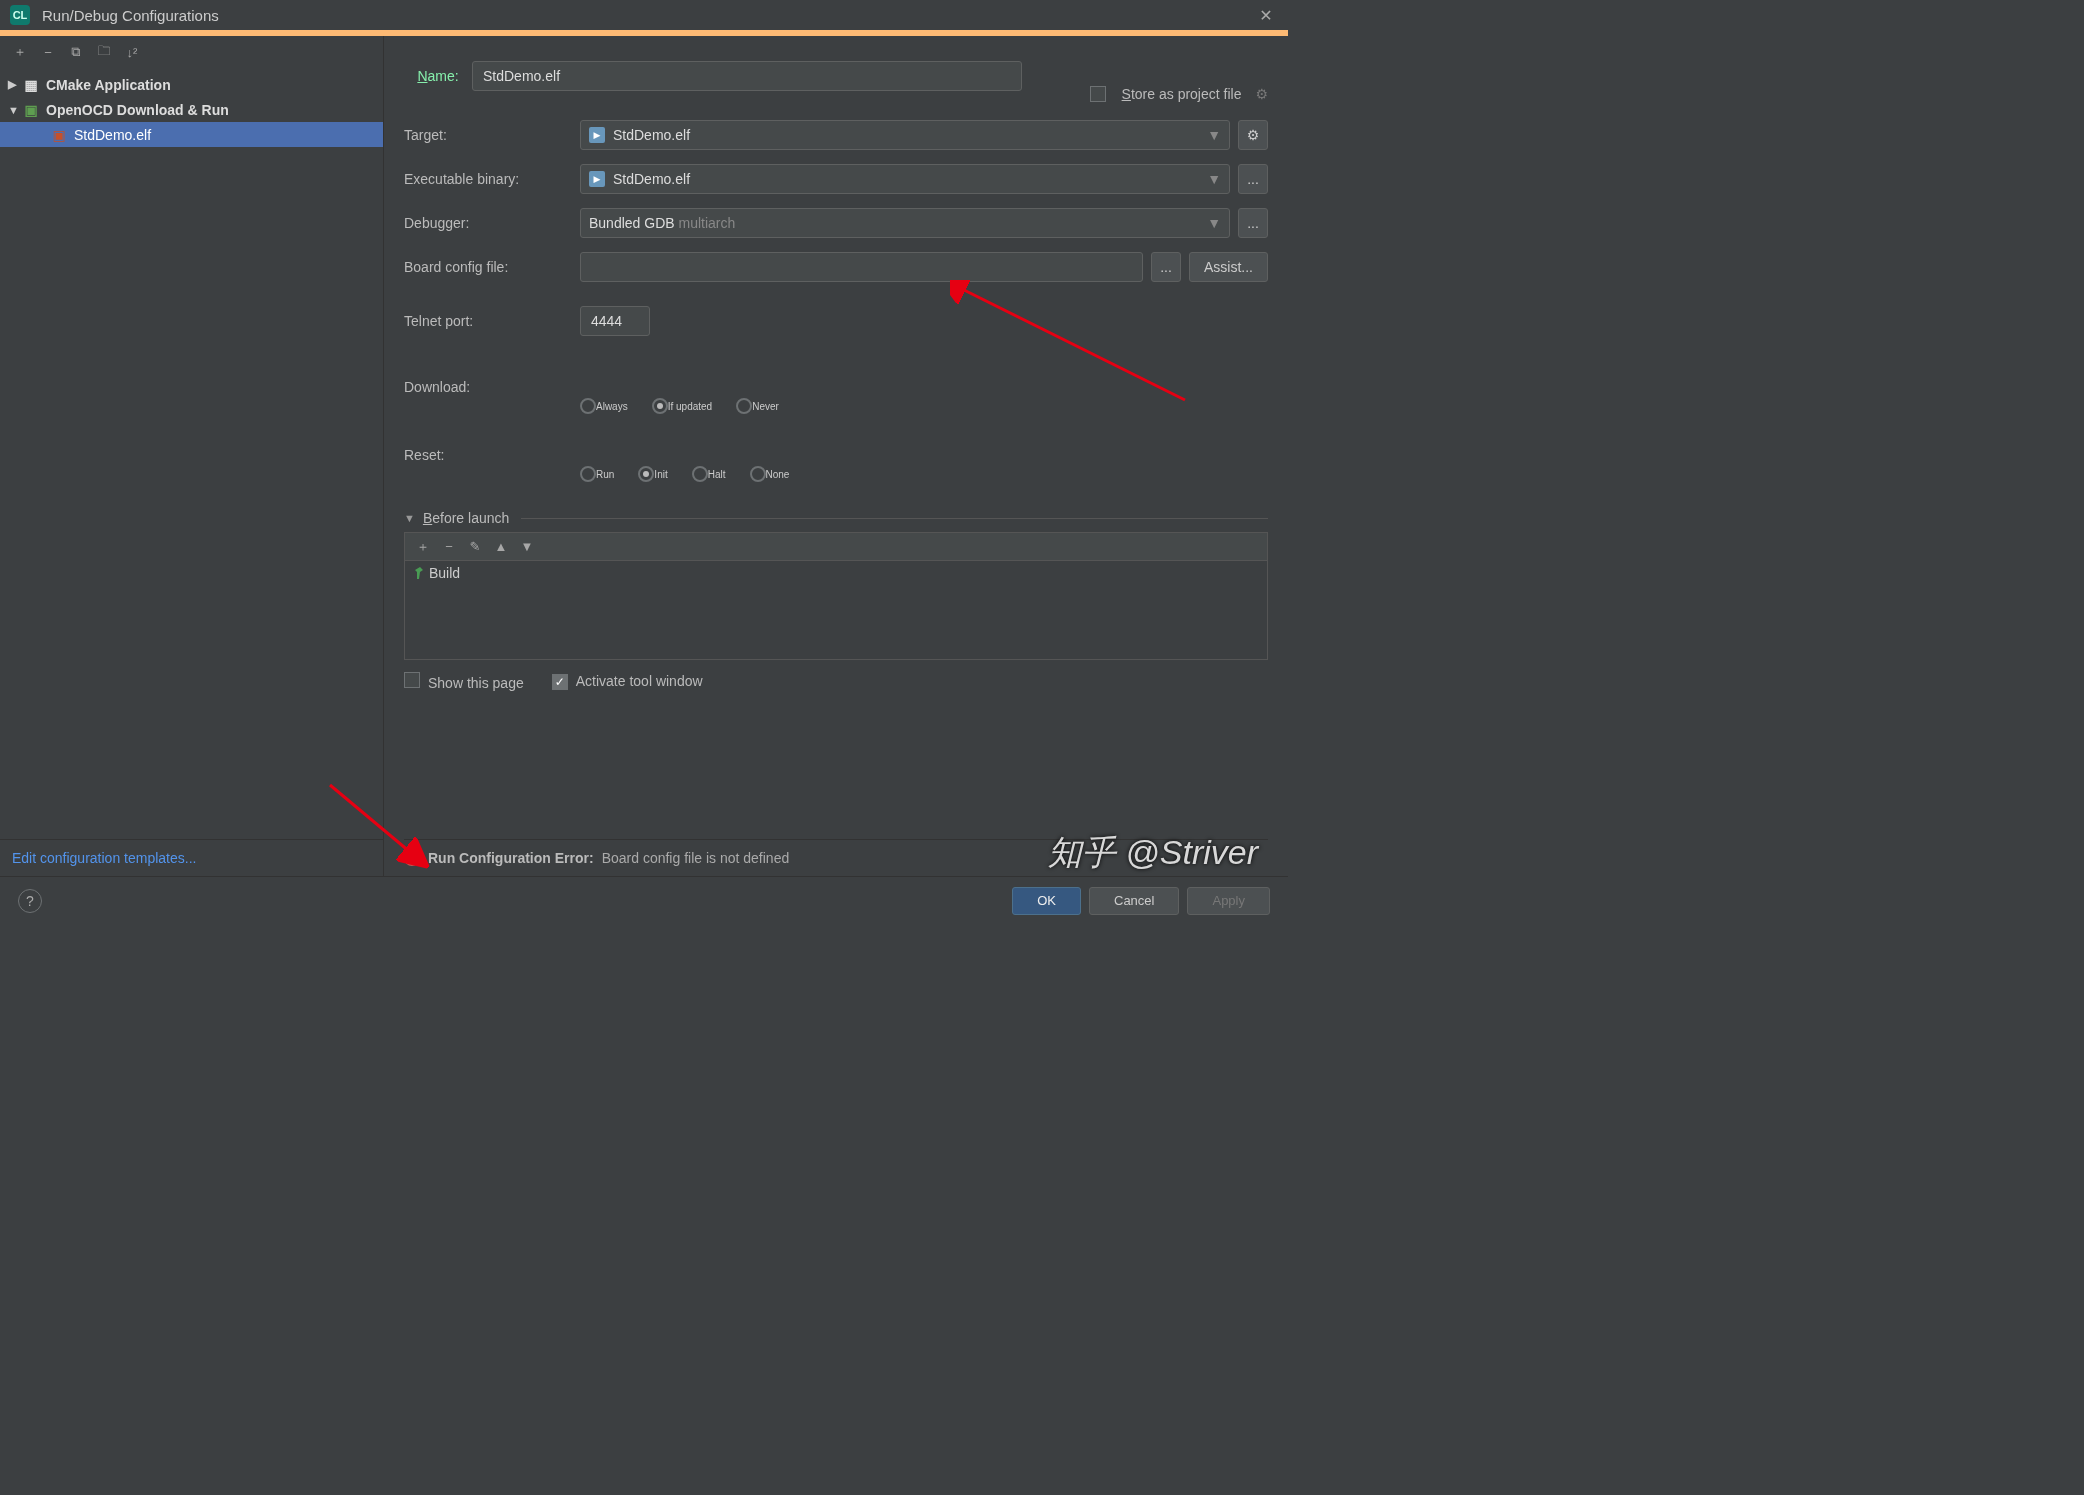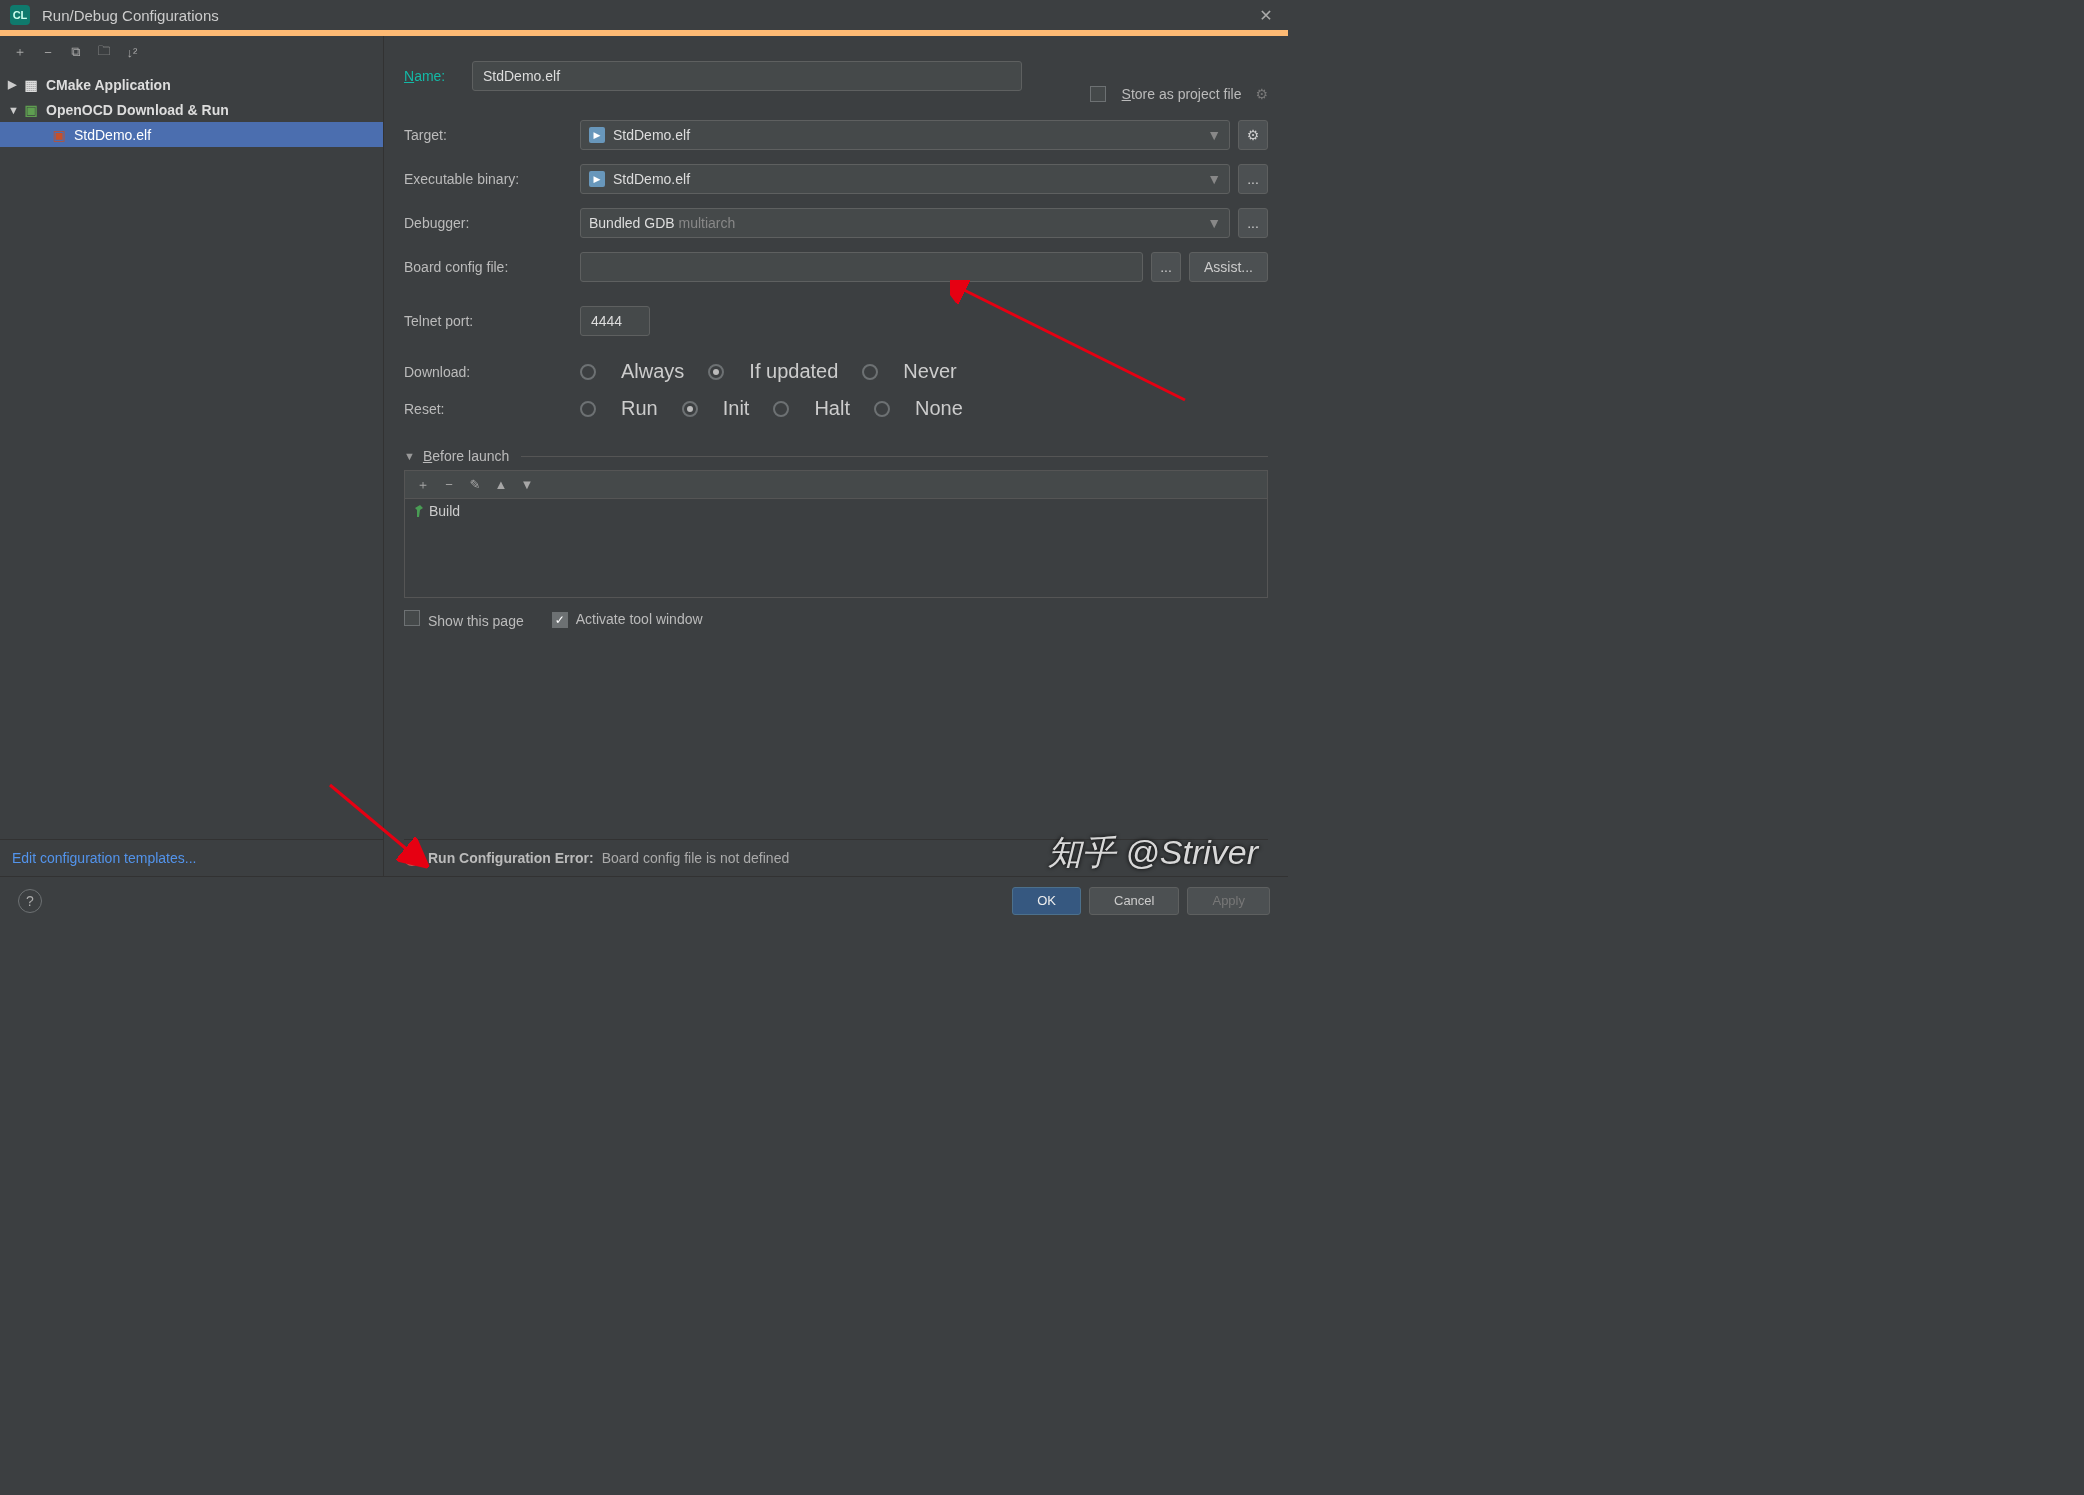--- a/index.html
+++ b/index.html
@@ -85,21 +85,21 @@
   .right-panel {
     flex: 1;
     padding: 14px 20px 0 20px;
     display:flex; flex-direction:column;
     overflow:auto;
   }
   .name-row {
     display:flex; align-items:center;
     margin-bottom: 18px;
   }
-  .name-row .label { width: 68px; color:#14b8a6; font-size:14px; }
+  .name-row .label { width: 68px; color:#86efac; font-size:14px;text-align:center; }
   .name-row .label u { text-decoration: underline; }
   .name-row .input {
     flex: 0 0 550px;
     height: 30px;
     background: #45494a;
     border: 1px solid #5e6060;
     border-radius: 3px;
     padding: 0 10px;
     color:#ddd;
     display:flex; align-items:center;
@@ -180,21 +180,21 @@
     background: #45494a;
     border: 1px solid #5e6060;
     border-radius: 3px;
     padding: 0 10px;
     color:#ddd;
     display:flex; align-items:center;
     font-size:14px;
   }
 
   .radio-group { display:flex; gap:24px; }
-  .radio { display:flex; align-items:center; gap:25px; font-size:20px; color:#ccc; }
+  .radio { display:flex; align-items:center; gap:0; font-size:10px; color:#ccc;margin-top:38px; }
   .radio .dot {
     width:16px; height:16px; border-radius:50%;
     border:2px solid #6d7173;
     display:flex; align-items:center; justify-content:center;
   }
   .radio .dot.sel::after {
     content:""; width:6px; height:6px; border-radius:50%; background:#bbb;
   }
 
   .section-title {

